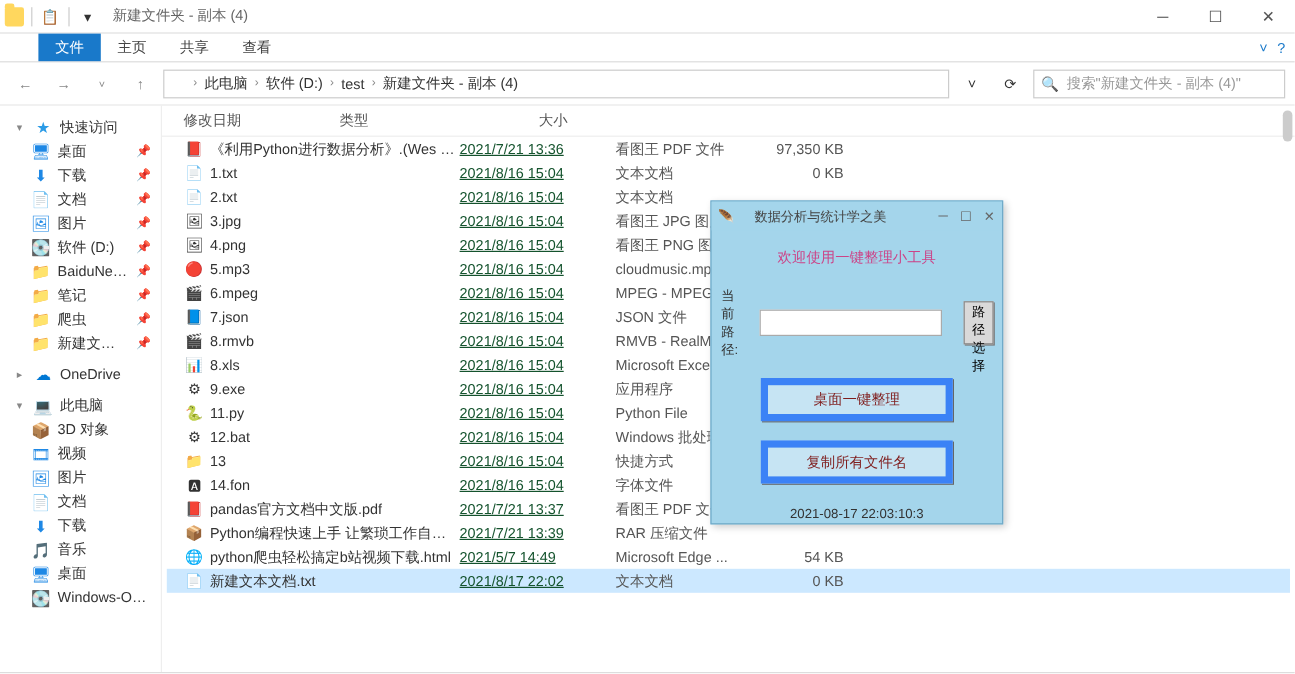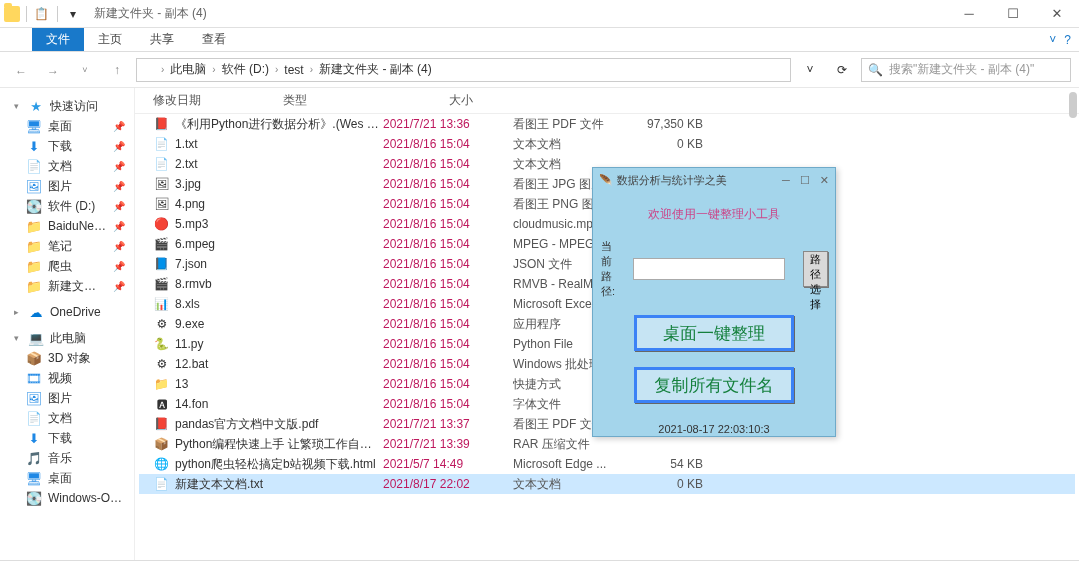--- a/index.html
+++ b/index.html
@@ -47,40 +47,40 @@
 .col-name { width:230px; }
 .col-date { width:130px; }
 .col-type { width:110px; }
 .col-size { width:80px; text-align:right; }
 
 .filelist { flex:1; overflow:hidden; padding:0 4px; }
 .row { display:flex; align-items:center; padding:1px 14px; height:20px; }
 .row.selected { background:#cce8ff; }
 .row .fic { width:18px; height:16px; display:flex; align-items:center; justify-content:center; font-size:12px; margin-right:4px; }
 .row .rn { width:208px; white-space:nowrap; overflow:hidden; text-overflow:ellipsis; }
-.row .rd { width:130px; color:#be185d; }
+.row .rd { width:130px; color:#14532d;text-decoration:underline; }
 .row .rt { width:110px; color:#555; white-space:nowrap; overflow:hidden; }
 .row .rs { width:80px; text-align:right; color:#555; }
 
 .scroll-handle { position:absolute; top:4px; right:2px; width:8px; height:26px; background:#ccc; border-radius:4px; }
 
 
 .statusbar { height:22px; border-top:1px solid #ddd; display:flex; align-items:center; padding:0 8px; font-size:11px; color:#555; gap:14px; }
 
 
 .popup { position:absolute; left:592px; top:167px; width:244px; height:270px; background:#a4d5eb; border:1px solid #6faac9; box-shadow:2px 2px 6px rgba(0,0,0,0.2); }
 .popup .p-title { height:24px; background:#a4d5eb; display:flex; align-items:center; padding:0 6px; font-size:11px; color:#444; }
 .popup .p-title .p-controls { margin-left:auto; display:flex; gap:10px; color:#666; }
 .popup .p-body { padding:10px 8px; display:flex; flex-direction:column; align-items:center; gap:16px; }
 .popup .welcome { color:#cc4488; font-size:12px; text-align:center; margin-top:4px; }
 .popup .path-row { display:flex; align-items:center; gap:18px; width:100%; }
 .popup .path-label { width:56px; color:#333; font-size:11px; }
 .popup .path-input { flex:1; height:22px; background:#fff; border:1px solid #aaa; padding:0 4px; font-size:11px; color:#999; }
 .popup .path-btn { height:36px; padding:0 6px; background:#d9d9d9; border:1px solid #888; font-size:11px; box-shadow:1px 1px 0 #777; }
-.popup .big-btn { width:160px; height:36px; background:#c6e4f3; border:3px solid #3b82f6; box-shadow:1px 1px 0 #666; display:flex; align-items:center; justify-content:center; font-size:17px; color:#15803d; }
+.popup .big-btn { width:160px; height:36px; background:#c6e4f3; border:6px solid #3b82f6; box-shadow:1px 1px 0 #666; display:flex; align-items:center; justify-content:center; font-size:12px; color:#7f1d1d; }
 .popup .timestamp { color:#333; font-size:11px; margin-top:4px; }
 
 
 .ic-star { color:#2b9be6; }
 .ic-blue { color:#1e88e5; }
 .ic-folder { color:#ffc107; }
 .ic-onedrive { color:#0078d4; }
 .ic-pc { color:#3a8fd6; }
 .ic-disk { color:#555; }
 </style>
@@ -393,21 +393,21 @@
 
 <div class="statusbar">
   
   
   
 </div>
 
 <div class="popup">
   <div class="p-title">
     <span>🪶</span>
-    <span style="margin-left:4px">数据分析与统计学之美</span>
+    <span style="margin-left:16px">数据分析与统计学之美</span>
     <div class="p-controls">
       <span>─</span>
       <span>☐</span>
       <span>✕</span>
     </div>
   </div>
   <div class="p-body">
     <div class="welcome">欢迎使用一键整理小工具</div>
     <div class="path-row">
       <div class="path-label">当前路径:</div>

